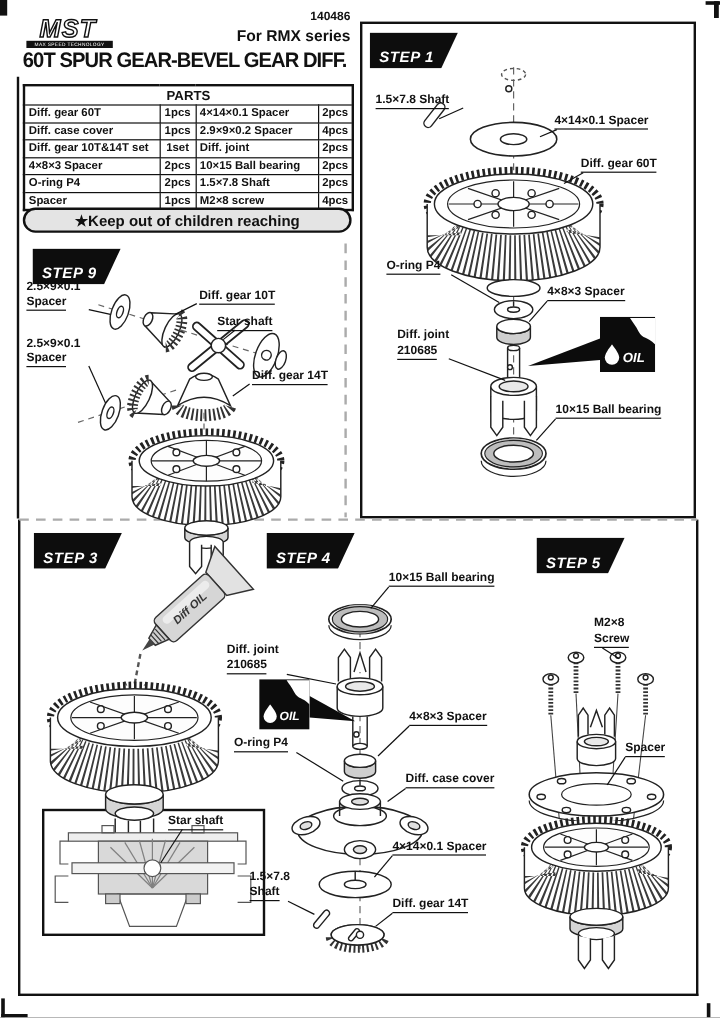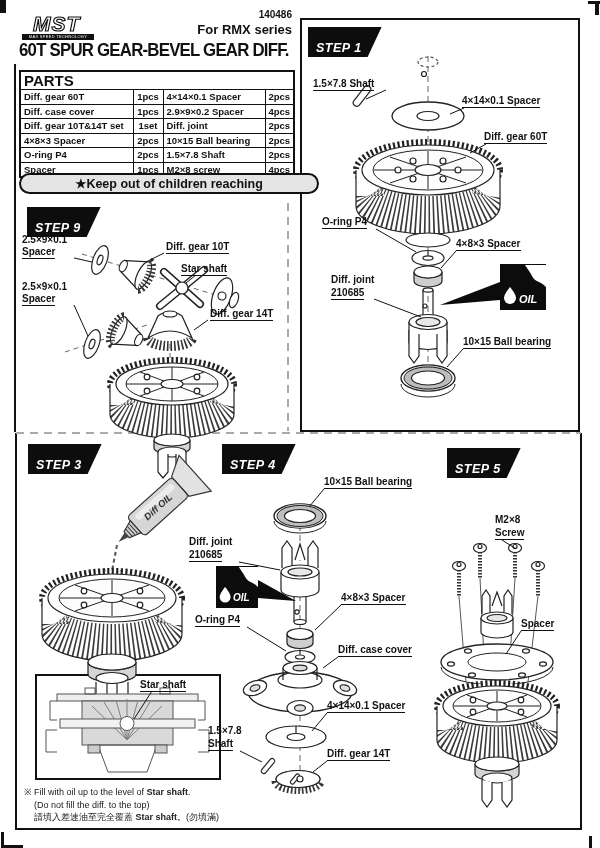--- a/index.html
+++ b/index.html
@@ -12,23 +12,23 @@
   #logo-tagline{left:22px;top:34px;width:72px;height:6px;background:#111;color:#fff;
     font-size:4px;line-height:6px;text-align:center;letter-spacing:.3px;overflow:hidden;z-index:3;}
   #part-number{left:170px;top:9px;width:122px;text-align:right;font-size:10px;font-weight:bold;z-index:3;}
   #series{left:150px;top:22px;width:142px;text-align:right;font-size:13px;font-weight:bold;z-index:3;}
   #title{left:19px;top:40px;width:278px;font-size:17.5px;font-weight:bold;letter-spacing:-.8px;
     white-space:nowrap;transform:scaleX(.96);transform-origin:left;z-index:3;}
   
   #parts{left:19px;top:70px;z-index:3;border-collapse:collapse;table-layout:fixed;width:274px;
     border:2px solid #111;font-size:9.5px;font-weight:bold;}
   #parts td{border:1.2px solid #111;padding:0 3px;height:13.5px;white-space:nowrap;overflow:hidden;}
-  #parts td.th{font-size:15px;height:15px;}
+  #parts td.th{text-align:center;font-size:11px;height:15px;}
   #parts td.qty{text-align:center;}
-  #warning{left:19px;top:173px;width:300px;height:21px;border:2px solid #111;border-radius:11px;
+  #warning{left:19px;top:173px;width:274px;height:21px;border:2px solid #111;border-radius:11px;
     background:#e4e4e4;text-align:center;font-weight:bold;font-size:12.5px;line-height:18px;
     box-sizing:border-box;z-index:3;}
   
   .panel{position:absolute;border:2px solid #111;box-sizing:border-box;z-index:1;background:transparent;}
   #step1-panel{left:300px;top:18px;width:280px;height:414px;}
   #bottom-panel{left:15px;top:433px;width:567px;height:397px;border-top:none;}
   #inset-box{left:35px;top:674px;width:186px;height:106px;border:2px solid #111;
     box-sizing:border-box;position:absolute;z-index:1;}
   
   .banner{position:absolute;height:18px;line-height:18px;background:#0d0d0d;color:#fff;
@@ -550,25 +550,20 @@
 
   <div class="lbl" style="left:22px;top:234px;">2.5×9×0.1</div>
   <div class="lbl u" style="left:22px;top:246px;">Spacer</div>
   <div class="lbl u" style="left:166px;top:241px;">Diff. gear 10T</div>
   <div class="lbl u" style="left:181px;top:263px;">Star shaft</div>
   <div class="lbl" style="left:22px;top:281px;">2.5×9×0.1</div>
   <div class="lbl u" style="left:22px;top:293px;">Spacer</div>
   <div class="lbl u" style="left:210px;top:308px;">Diff. gear 14T</div>
 
   <div class="lbl u" style="left:140px;top:679px;">Star shaft</div>
-  <div class="abs" id="footnote">
-    <div><span>※ Fill with oil up to the level of </span><b>Star shaft</b><span>.</span></div>
-    <div class="ind">(Do not fill the diff. to the top)</div>
-    <div class="ind"><span>請填入差速油至完全覆蓋 </span><b>Star shaft</b><span>。(勿填滿)</span></div>
-  </div>
 
   <div class="lbl u" style="left:324px;top:476px;">10×15 Ball bearing</div>
   <div class="lbl" style="left:189px;top:536px;">Diff. joint</div>
   <div class="lbl u" style="left:189px;top:549px;">210685</div>
   <div class="lbl u" style="left:341px;top:592px;">4×8×3 Spacer</div>
   <div class="lbl u" style="left:195px;top:614px;">O-ring P4</div>
   <div class="lbl u" style="left:338px;top:644px;">Diff. case cover</div>
   <div class="lbl u" style="left:327px;top:700px;">4×14×0.1 Spacer</div>
   <div class="lbl" style="left:208px;top:725px;">1.5×7.8</div>
   <div class="lbl u" style="left:208px;top:738px;">Shaft</div>

